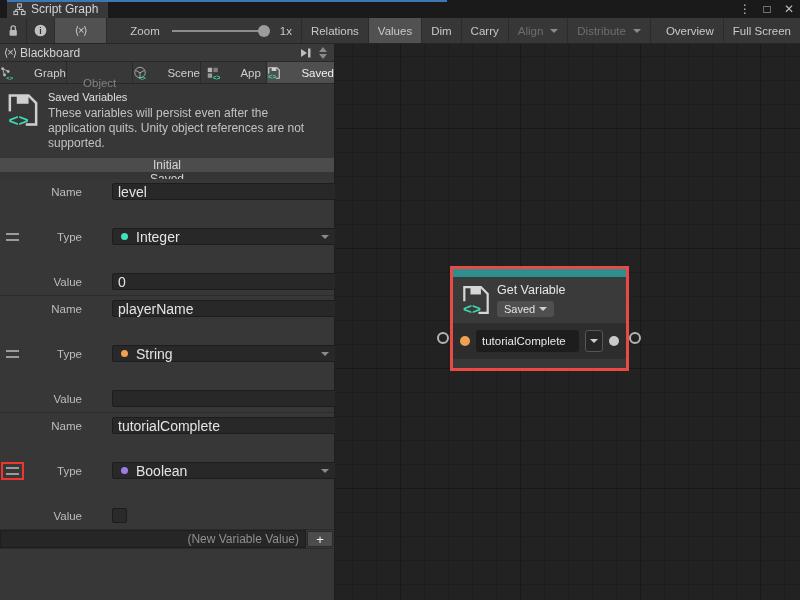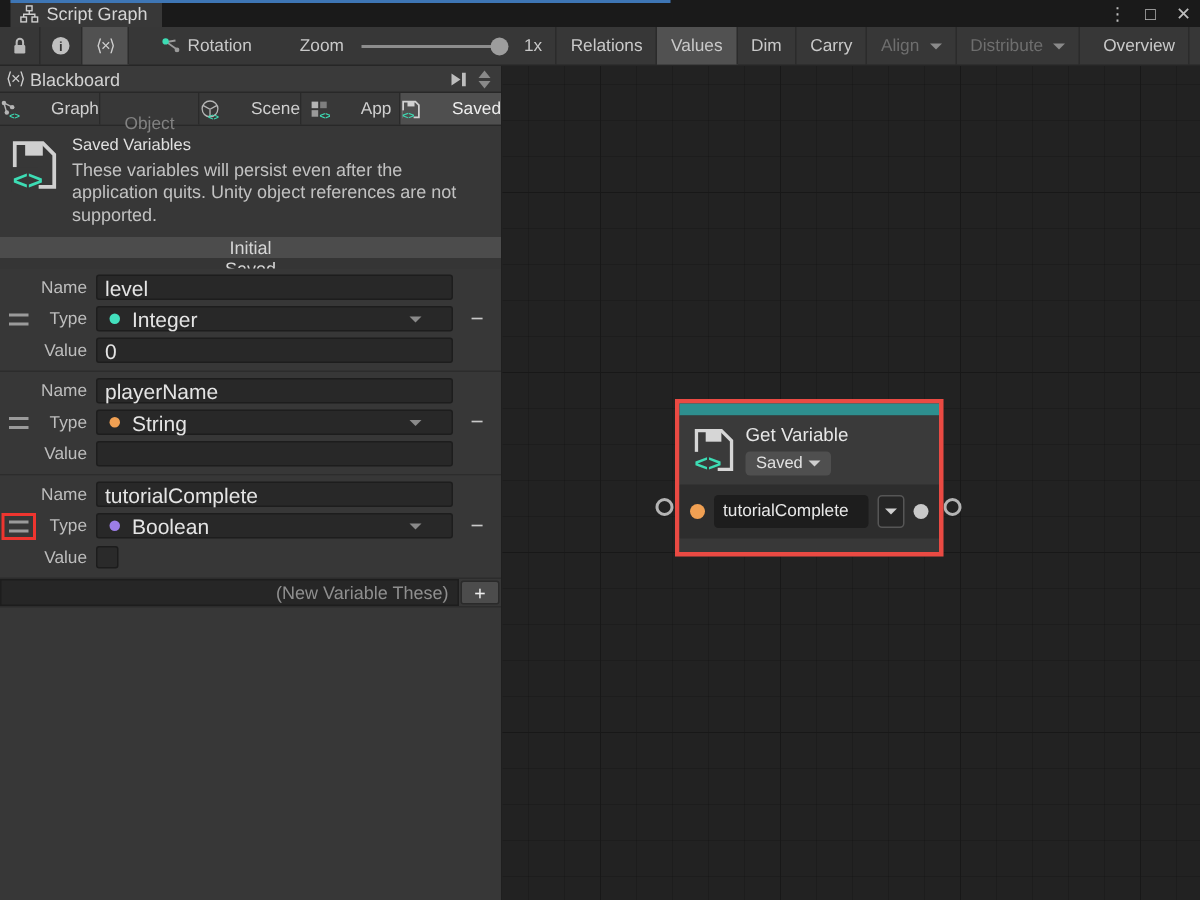--- a/index.html
+++ b/index.html
@@ -50,21 +50,21 @@
   .bb-info .txt .t { font-size:11px; color:#e0e0e0; margin-bottom:1px; }
 
   .bb-subtabs { height:20px; display:flex;flex-direction:column; }
   .bb-subtab { flex:1; display:flex; align-items:center; justify-content:center;
     font-size:12px; color:#d6d6d6; background:#353535; }
   .bb-subtab.selected { background:#4c4c4c; }
 
   .var-list { border-top:1px solid #2a2a2a; }
   .var-row { display:grid; grid-template-columns:24px 40px 238px 1fr;
     grid-auto-rows:21px; align-items:center; padding:2px 0 3px 0;
-    border-bottom:1px solid #2c2c2c; background:#373737; position:relative; }
+    border-bottom:1px solid #2c2c2c; background:#373737; position:relative;gap:24px; }
   .cell-handle { grid-column:1; grid-row:2; display:flex; justify-content:center; }
   .drag-handle { width:13px; height:8px; border-top:2px solid #9b9b9b; border-bottom:2px solid #9b9b9b; }
   .var-row.highlighted .drag-handle { outline:2px solid #ee352f; outline-offset:3px; }
   .flabel { grid-column:2; text-align:right; padding-right:6px; font-size:11.5px; color:#bdbdbd; }
   .fld { grid-column:3; height:17px; background:#282828; border:1px solid #1d1d1d; border-radius:2px;
     display:flex; align-items:center; padding:0 5px; font-size:14px; color:#e4e4e4; }
   .fld.drop { padding-right:20px; }
   .type-dot { width:7px; height:7px; border-radius:50%; margin:0 8px 0 3px; }
   .drop .dlabel { flex:1; }
   .minus-cell { grid-column:4; grid-row:2; text-align:center; color:#c9c9c9; font-size:15px; line-height:15px; }
@@ -143,30 +143,20 @@
     <span>
       <svg width="13" height="13" viewBox="0 0 14 14">
         <circle cx="7" cy="7" r="6.3" fill="#c0c0c0"></circle>
         <text x="7" y="10.6" text-anchor="middle" font-size="9.5" font-weight="bold" fill="#333" font-family="Liberation Sans,sans-serif">i</text>
       </svg>
     </span>
   </div>
   <div class="tb-btn active" style="width:64px">
     <span class="angle-icon">⟨×⟩</span>
   </div>
-  <div class="tb-btn" style="border-right:none; margin-left:12px;">
-    <span>
-      <svg width="14" height="13" viewBox="0 0 14 13">
-        <path d="M4 4 L11 9 M4 4 L10 3" stroke="#9a9a9a" stroke-width="1.2" fill="none"></path>
-        <circle cx="3.4" cy="3.6" r="2.1" fill="#3ddcb4"></circle>
-        <circle cx="11" cy="9.3" r="1.6" fill="#9a9a9a"></circle>
-      </svg>
-    </span>
-    <span>Rotation</span>
-  </div>
   <div class="tb-btn" style="border-right:none; margin-left:14px;">
     <span>Zoom</span>
     <span class="zoom-track">
       <span class="zoom-handle"></span>
     </span>
     <span style="margin-left:8px">1x</span>
   </div>
   <div class="tb-spacer"></div>
   <div class="tb-btn" style="border-left:1px solid #2b2b2b">Relations</div>
   <div class="tb-btn active">Values</div>
@@ -313,21 +303,21 @@
         <span class="type-dot" style="background: rgb(156, 125, 230);"></span>
         <span class="dlabel">Boolean</span>
         <span class="caret"></span>
       </div>
       <div class="minus-cell">−</div>
       <div class="flabel" style="grid-row:3">Value</div>
       <div class="checkbox" style="grid-row:3"></div>
     </div>
 
     <div class="newvar-row">
-      <div class="newvar-input">(New Variable These)</div>
+      <div class="newvar-input">(New Variable Value)</div>
       <div class="add-btn">+</div>
     </div>
   </div>
 </div>
 
 <div class="graph">
 
   <span class="ring" style="left:102px; top:288px;"></span>
   <span class="ring" style="left:294px; top:288px;"></span>
 

